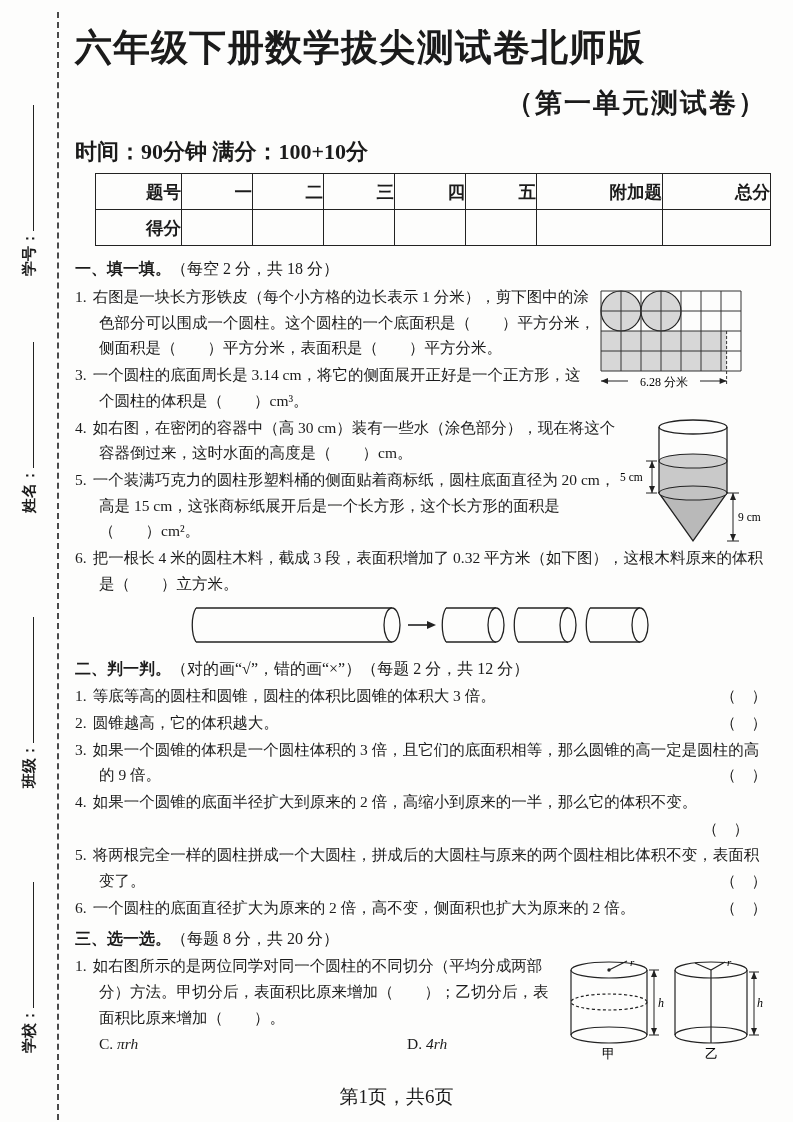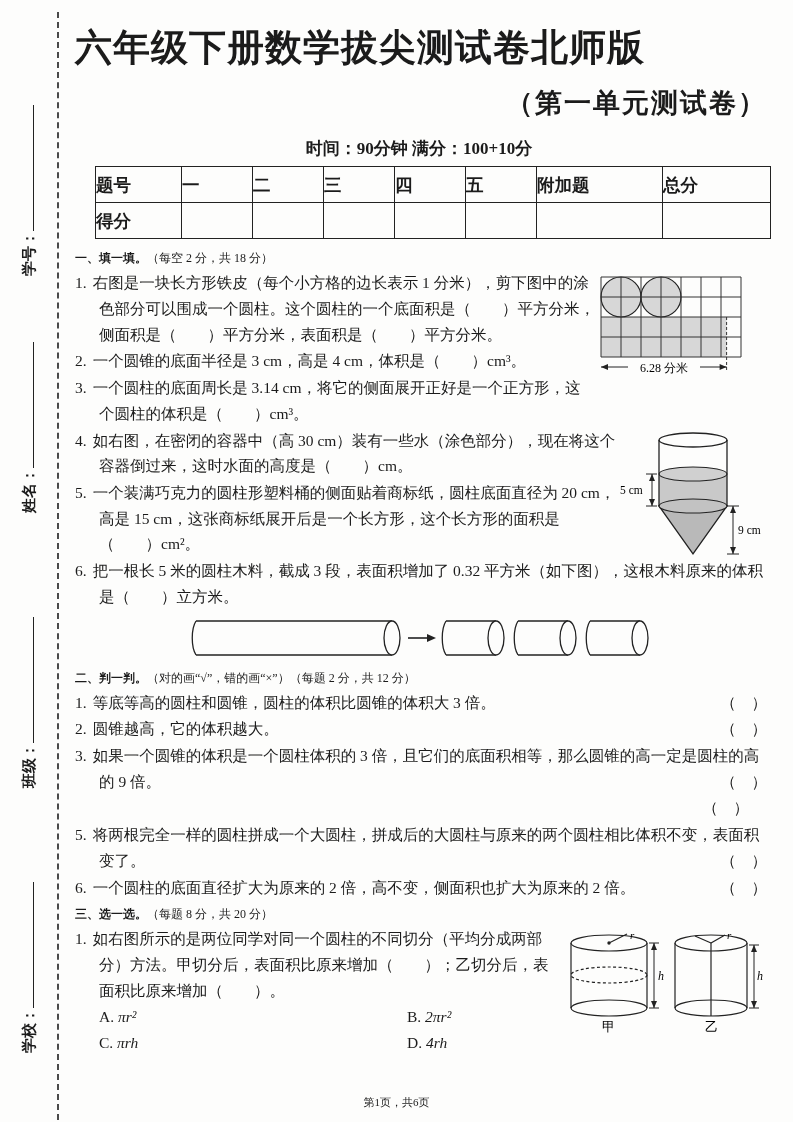--- a/index.html
+++ b/index.html
@@ -15,46 +15,46 @@
     transform:rotate(-90deg);transform-origin:center center;
     font-size:15px;white-space:nowrap;font-weight:bold;}
   .side-field .fill-line{display:inline-block;width:126px;height:13px;
     border-bottom:1.6px solid #222;}
   
   .main{position:absolute;left:75px;top:0;width:692px;}
   .title{margin-top:26px;text-align:left;font-size:37px;font-weight:bold;
     letter-spacing:1px;line-height:1.2;}
   .subtitle{margin-top:15px;text-align:right;font-size:27px;font-weight:bold;
     letter-spacing:2px;}
-  .meta{margin:16px 4px 6px 0;text-align:center;font-size:17px;font-weight:600;}
+  .meta{margin:16px 4px 6px 0;text-align:left;font-size:22px;font-weight:600;}
   table.score{border-collapse:collapse;margin-left:20px;width:667px;
     table-layout:fixed;}
-  table.score td{border:1.8px solid #222;height:35px;text-align:left;
+  table.score td{border:1.8px solid #222;height:35px;text-align:right;
     font-size:17.5px;font-weight:bold;padding:0;}
   
   .sheet{margin-top:10px;font-size:15.5px;line-height:1.66;}
-  .sec-head{font-size:12px;font-weight:bold;margin:5px 0 1px;}
+  .sec-head{font-size:16px;font-weight:bold;margin:5px 0 1px;}
   .sec-head .note{font-weight:normal;}
   .q{padding-left:24px;text-indent:-24px;margin:1px 0;}
   .q .num{padding-right:6px;}
   .br{float:right;text-indent:0;}
   .bracket-line{text-align:right;padding-right:18px;}
   .opt-row{padding-left:24px;}
   .opt-a{display:inline-block;width:308px;}
   .formula{font-style:italic;}
   
   .fig{shape-outside:border-box;}
   #fig-grid{float:right;width:172px;height:104px;margin:4px 0 0 8px;}
   #fig-container{float:right;width:148px;height:130px;margin:0 0 0 6px;}
   #fig-cut3{display:block;margin:2px auto 4px;width:470px;height:52px;}
   #fig-cyl2{float:right;width:210px;height:104px;margin:4px 0 2px 6px;}
   svg text{font-family:"Liberation Serif","DejaVu Serif",serif;}
   .clear{clear:both;}
   .footer{position:absolute;left:0;right:0;bottom:12px;text-align:center;
-    font-size:11px;}
+    font-size:19px;}
 </style>
 </head>
 <body>
 
 <div class="fold-line"></div>
 
 <div class="side-field" style="left:-68px;top:168px;">
   <span>学号：</span><span class="fill-line"></span>
 </div>
 <div class="side-field" style="left:-68px;top:405px;">
@@ -128,23 +128,20 @@
         <line x1="131.6" y1="43" x2="131.6" y2="97" stroke="#333" stroke-width="1" stroke-dasharray="3,2"></line>
         <line x1="6" y1="93" x2="131.6" y2="93" stroke="#222" stroke-width="1.2"></line>
         <polygon points="6,93 13,90 13,96" fill="#222"></polygon>
         <polygon points="131.6,93 124.6,90 124.6,96" fill="#222"></polygon>
         <rect x="33" y="85" width="72" height="16" fill="#fdfdfc"></rect>
         <text x="69" y="98" font-size="12" text-anchor="middle">6.28 分米</text>
       </svg>
       <span class="num">1.</span><span>右图是一块长方形铁皮（每个小方格的边长表示 1 分米），剪下图中的涂色部分可以围成一个圆柱。这个圆柱的一个底面积是（　　）平方分米，侧面积是（　　）平方分米，表面积是（　　）平方分米。</span>
     </div>
 
-    <div class="q">
-      <span class="num">2.</span><span>一个圆锥的底面半径是 3 cm，高是 4 cm，体积是（　　）cm³。</span>
-    </div>
 
     <div class="q">
       <span class="num">3.</span><span>一个圆柱的底面周长是 3.14 cm，将它的侧面展开正好是一个正方形，这个圆柱的体积是（　　）cm³。</span>
     </div>
 
     <div class="q">
       
       <svg id="fig-container" class="fig" viewBox="0 0 148 130">
         <rect x="40" y="46" width="68" height="32" fill="#c9c9c9"></rect>
         <polygon points="40,78 74,126 108,78" fill="#b9b9b9" stroke="#222" stroke-width="1.3"></polygon>
@@ -171,21 +168,21 @@
         <text x="119" y="106" font-size="11.5">9 cm</text>
       </svg>
       <span class="num">4.</span><span>如右图，在密闭的容器中（高 30 cm）装有一些水（涂色部分），现在将这个容器倒过来，这时水面的高度是（　　）cm。</span>
     </div>
 
     <div class="q">
       <span class="num">5.</span><span>一个装满巧克力的圆柱形塑料桶的侧面贴着商标纸，圆柱底面直径为 20 cm，高是 15 cm，这张商标纸展开后是一个长方形，这个长方形的面积是（　　）cm²。</span>
     </div>
 
     <div class="q clear">
-      <span class="num">6.</span><span>把一根长 5 米的圆柱木料，截成 3 段，表面积增加了 0.32 平方米（如下图），这根木料原来的体积是（　　）立方米。</span>
+      <span class="num">6.</span><span>把一根长 4 米的圆柱木料，截成 3 段，表面积增加了 0.32 平方米（如下图），这根木料原来的体积是（　　）立方米。</span>
     </div>
 
     <svg id="fig-cut3" viewBox="0 0 470 52">
       <g fill="none" stroke="#222" stroke-width="1.3">
         <path d="M10,9 C5,17 5,35 10,43"></path>
         <line x1="10" y1="9" x2="206" y2="9"></line>
           <line x1="10" y1="43" x2="206" y2="43"></line>
         <ellipse cx="206" cy="26" rx="8" ry="17" fill="#fdfdfc"></ellipse>
         <path d="M260,9 C255,17 255,35 260,43"></path>
         <line x1="260" y1="9" x2="310" y2="9"></line>
@@ -211,20 +208,23 @@
 
     <div class="q">
       <span class="num">1.</span><span>等底等高的圆柱和圆锥，圆柱的体积比圆锥的体积大 3 倍。</span><span class="br">（　）</span>
     </div>
     <div class="q">
       <span class="num">2.</span><span>圆锥越高，它的体积越大。</span><span class="br">（　）</span>
     </div>
     <div class="q">
       <span class="num">3.</span><span>如果一个圆锥的体积是一个圆柱体积的 3 倍，且它们的底面积相等，那么圆锥的高一定是圆柱的高的 9 倍。</span><span class="br">（　）</span>
     </div>
+    <div class="q">
+      <span class="num">4.</span><span>如果一个圆锥的底面半径扩大到原来的 2 倍，高缩小到原来的一半，那么它的体积不变。</span>
+    </div>
     <div class="bracket-line">
       <span>（　）</span>
     </div>
     <div class="q">
       <span class="num">5.</span><span>将两根完全一样的圆柱拼成一个大圆柱，拼成后的大圆柱与原来的两个圆柱相比体积不变，表面积变了。</span><span class="br">（　）</span>
     </div>
     <div class="q">
       <span class="num">6.</span><span>一个圆柱的底面直径扩大为原来的 2 倍，高不变，侧面积也扩大为原来的 2 倍。</span><span class="br">（　）</span>
     </div>
 
@@ -272,23 +272,20 @@
         </g>
         <polygon points="197,15 194,22 200,22" fill="#222"></polygon>
         <polygon points="197,78 194,71 200,71" fill="#222"></polygon>
         <text x="200" y="50" font-size="12" font-style="italic">h</text>
         <text x="148" y="101" font-size="13">乙</text>
       </svg>
       <span class="num">1.</span><span>如右图所示的是两位同学对同一个圆柱的不同切分（平均分成两部分）方法。甲切分后，表面积比原来增加（　　）；乙切分后，表面积比原来增加（　　）。</span>
     </div>
 
     <div class="opt-row">
-      <span class="opt-a"><span>A.</span>&nbsp;<span class="formula">πr²</span></span><span><span>B.</span>&nbsp;<span class="formula">2πr²</span></span>
-    </div>
-    <div class="opt-row">
       <span class="opt-a"><span>C.</span>&nbsp;<span class="formula">πrh</span></span><span><span>D.</span>&nbsp;<span class="formula">4rh</span></span>
     </div>
 
     <div class="clear"></div>
   </div>
 </div>
 
 <div class="footer">第1页，共6页</div>
 
 </body></html>

